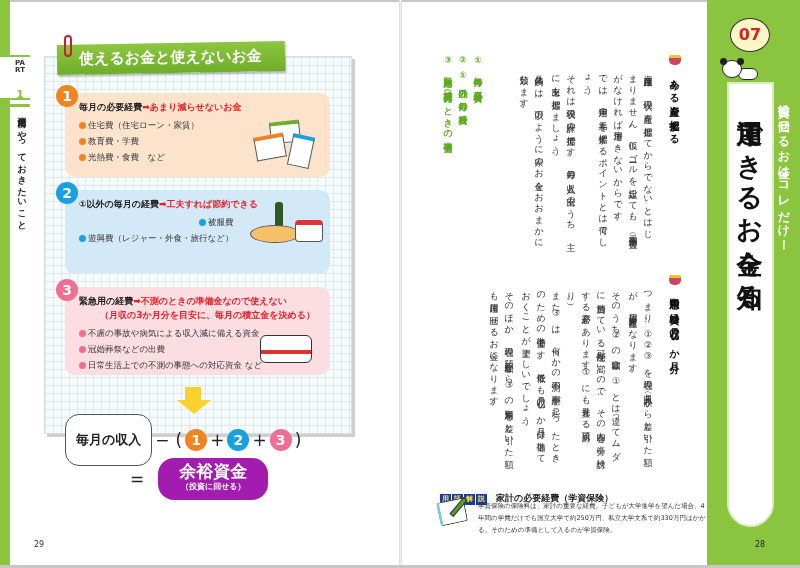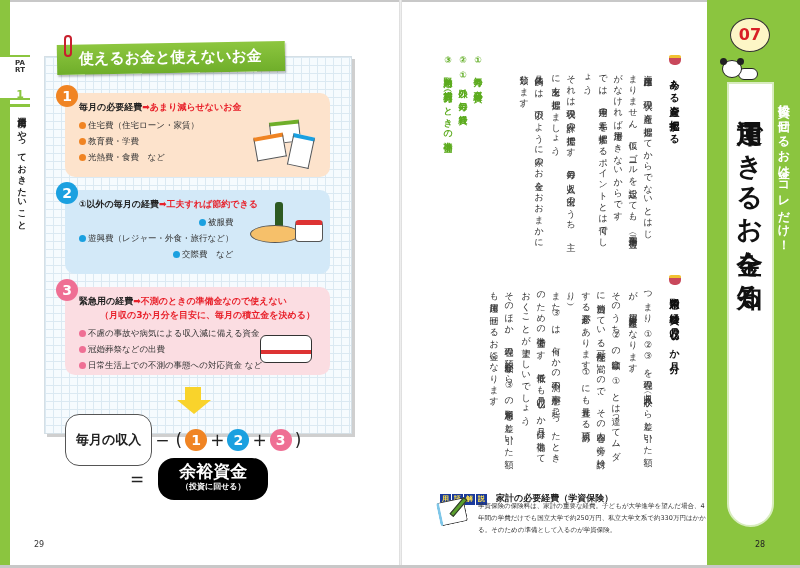--- a/index.html
+++ b/index.html
@@ -53,21 +53,21 @@
   .van-stripe { position:absolute; left:0; top:14px; width:100%; height:4px; background:#d33; }
   .arrow-stem { position:absolute; left:185px; top:387px; width:16px; height:14px; background:#f9d32b; }
   .arrow-head { position:absolute; left:177px; top:400px; width:0; height:0; border-left:17px solid transparent; border-right:17px solid transparent; border-top:14px solid #f9d32b; }
 
   .eq-row { position:absolute; left:65px; top:425px; height:30px; display:flex; align-items:center; }
   .income-pill { border:1.5px solid #555; border-radius:14px; background:#fff; padding:16px 10px; font-size:13px; font-weight:bold; color:#222; }
   .op { font-size:17px; color:#222; margin:0 3px; }
   .eq-circ { width:22px; height:22px; border-radius:50%; color:#fff; font-weight:bold; font-size:14px; text-align:center; line-height:22px; }
   .result-row { position:absolute; left:130px; top:458px; display:flex; align-items:center; }
   .eq-sign { font-size:17px; margin-right:14px; color:#222; }
-  .result-pill { background:#000000; border-radius:16px; width:110px; height:42px; text-align:center; color:#fff; padding-top:3px; }
+  .result-pill { background:#a21caf; border-radius:16px; width:110px; height:42px; text-align:center; color:#fff; padding-top:3px; }
   .result-main { font-size:17px; font-weight:bold; display:block; line-height:20px; }
   .result-sub { font-size:8px; font-weight:bold; display:block; line-height:12px; }
 
   .page-num-left { position:absolute; left:34px; top:540px; font-size:8px; color:#333; }
 
   
   .right-tab { position:absolute; left:707px; top:0; width:93px; height:568px; background:#8bc53f; }
   .right-tab-white { position:absolute; left:727px; top:82px; width:47px; height:445px; background:#fff; border-radius:0 0 24px 24px; border:2px solid #d8ecbf; }
   .badge-cloud { position:absolute; left:730px; top:18px; width:40px; height:34px; border-radius:50%; background:#fdf6c6; border:1.5px solid #333;
     color:#d81f26; font-weight:bold; font-size:16px; text-align:center; line-height:32px; }
@@ -127,21 +127,20 @@
     </div>
 
     <div class="sec sec2">
       <div class="sec-num n2">2</div>
       <div class="sec-head">
         <span>①以外の毎月の経費</span><span class="red">➡</span><span class="red">工夫すれば節約できる</span>
       </div>
       <ul class="sec-items" style="top:24px;text-align:right;">
         <li><span class="dot d2"></span><span>被服費</span></li>
         <li><span class="dot d2"></span><span>遊興費（レジャー・外食・旅行など）</span></li>
-        <li><span class="dot d2"></span><span>交際費　など</span></li>
       </ul>
       <div class="illus bottle"></div>
       <div class="illus food"></div>
       <div class="illus cake"></div>
     </div>
 
     <div class="sec sec3">
       <div class="sec-num n3">3</div>
       <div class="sec-head">
         <span>緊急用の経費</span><span class="red">➡</span><span class="red">不測のときの準備金なので使えない</span>

